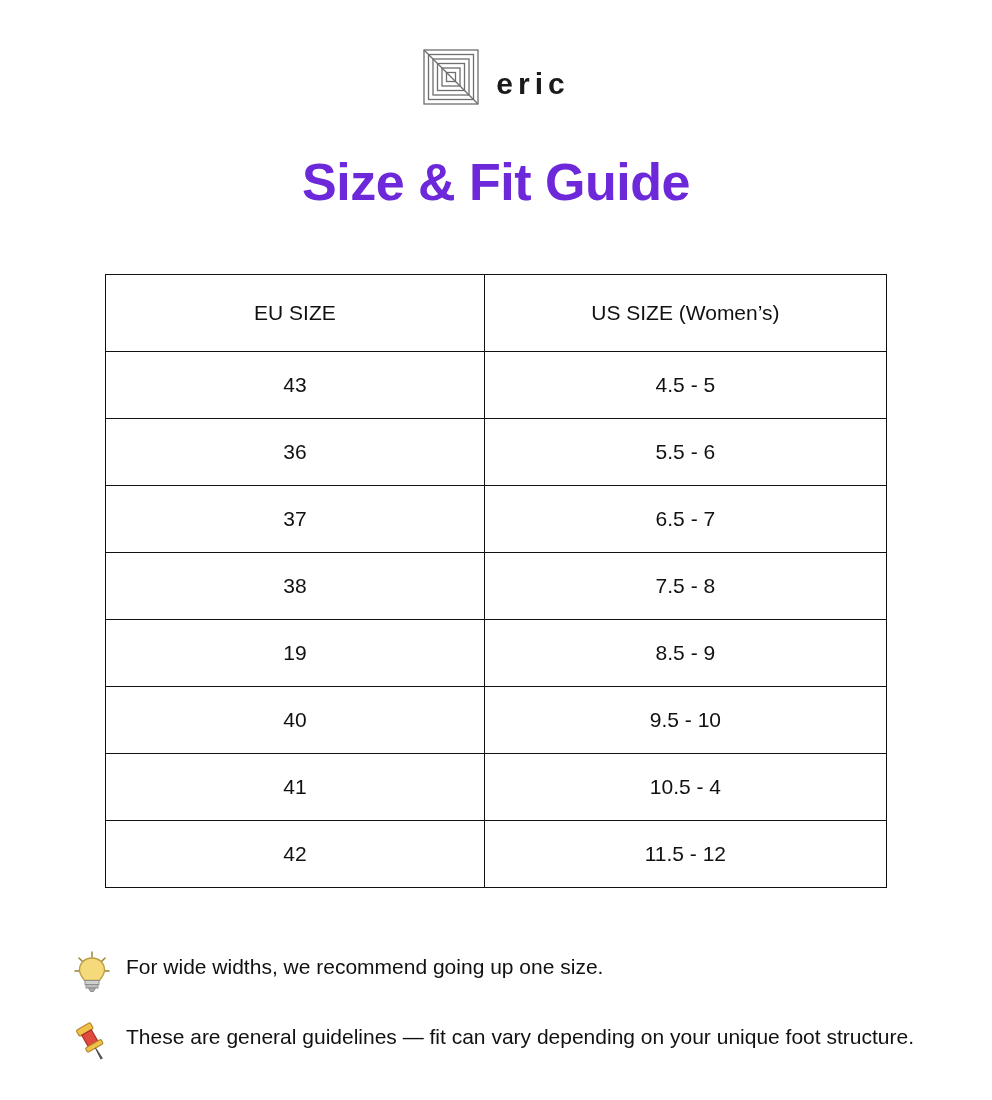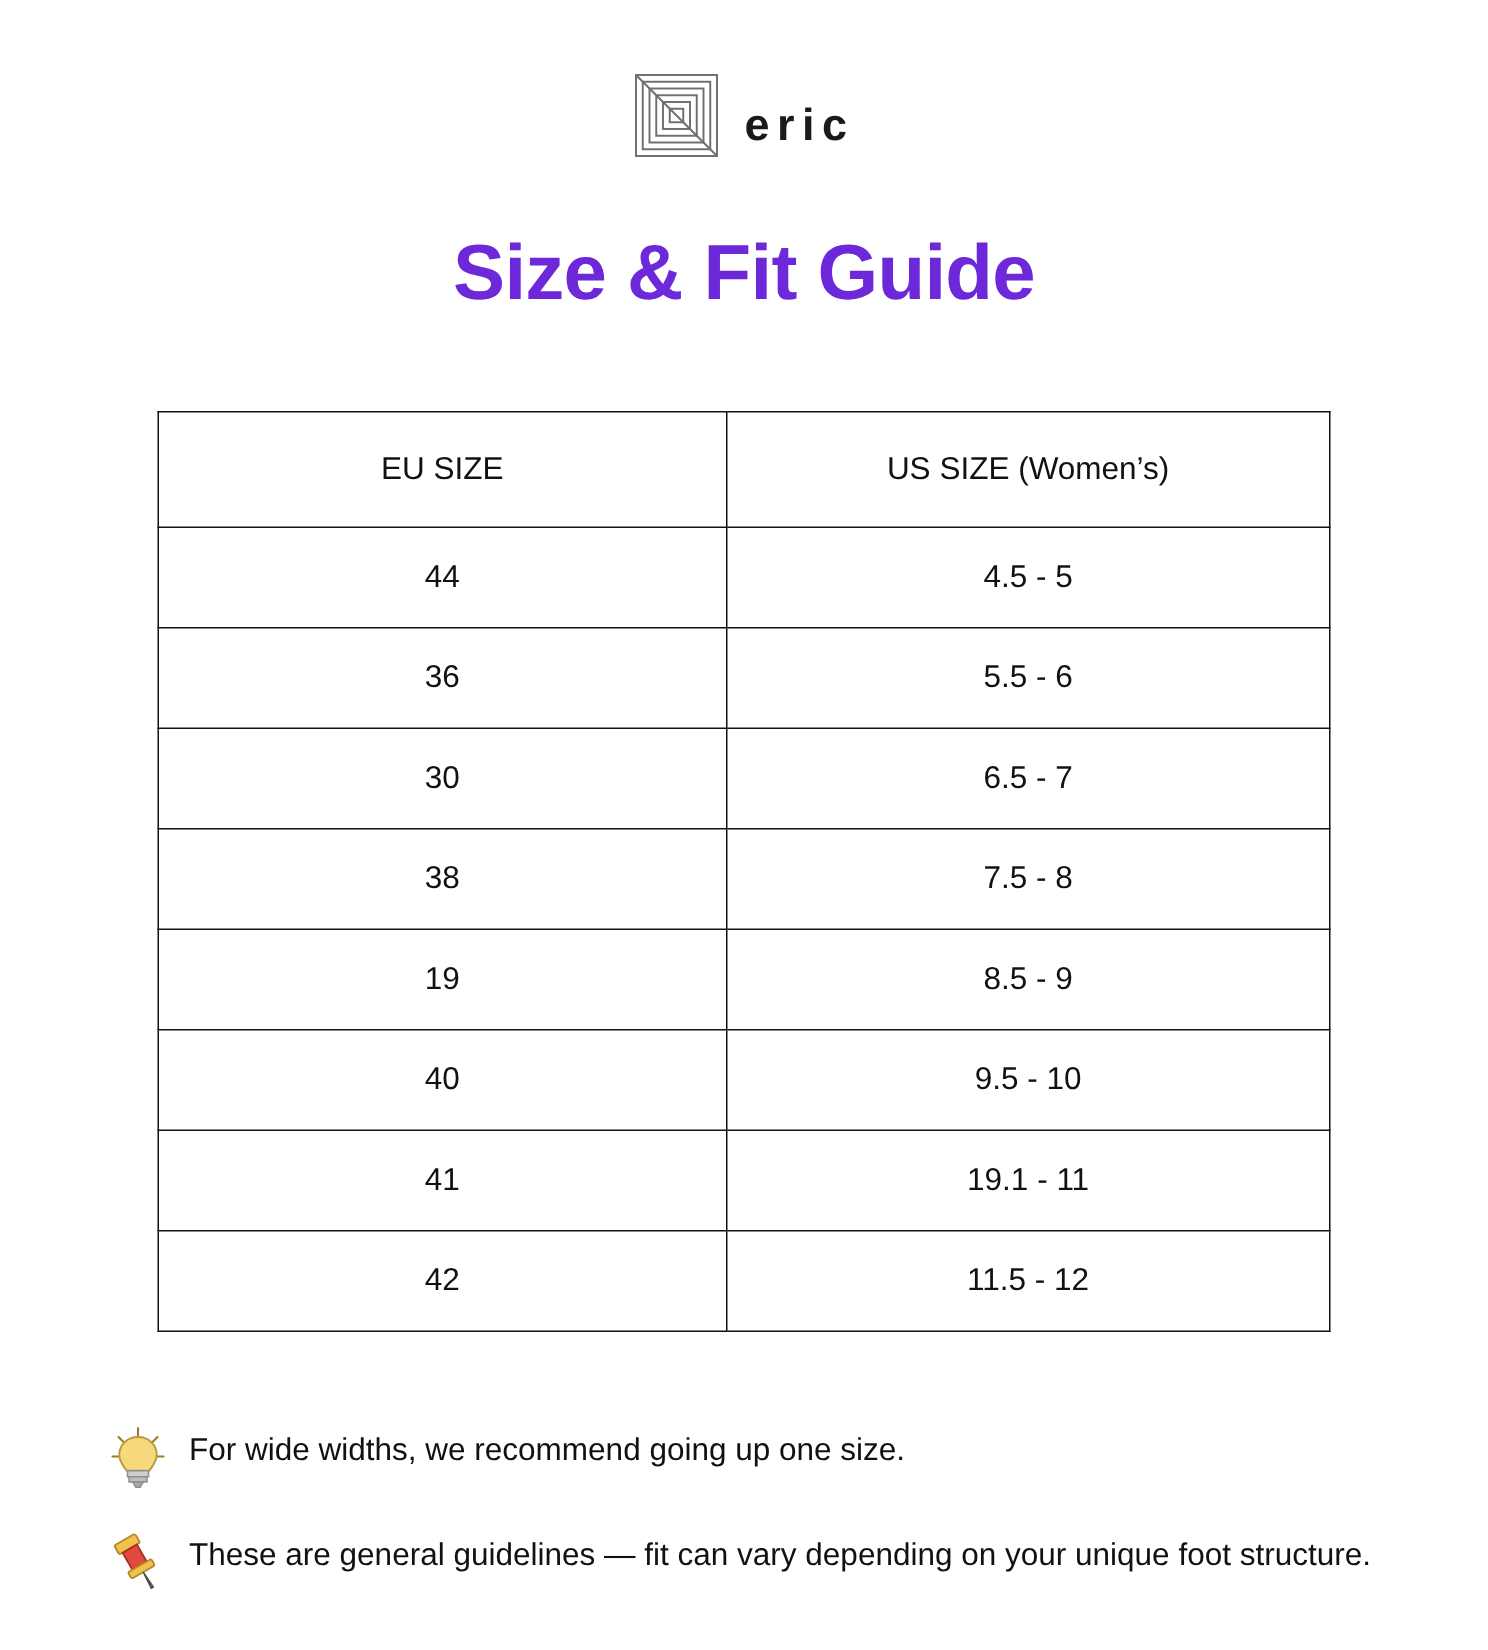--- a/index.html
+++ b/index.html
@@ -158,46 +158,46 @@
         <col class="col-us">
       </colgroup>
       <thead>
         <tr>
           <th>EU SIZE</th>
           <th>US SIZE (Women’s)</th>
         </tr>
       </thead>
       <tbody>
         <tr>
-          <td>44</td>
+          <td>43</td>
           <td>4.5 - 5</td>
         </tr>
         <tr>
           <td>36</td>
           <td>5.5 - 6</td>
         </tr>
         <tr>
-          <td>30</td>
+          <td>37</td>
           <td>6.5 - 7</td>
         </tr>
         <tr>
           <td>38</td>
           <td>7.5 - 8</td>
         </tr>
         <tr>
           <td>19</td>
           <td>8.5 - 9</td>
         </tr>
         <tr>
           <td>40</td>
           <td>9.5 - 10</td>
         </tr>
         <tr>
           <td>41</td>
-          <td>19.1 - 11</td>
+          <td>10.5 - 4</td>
         </tr>
         <tr>
           <td>42</td>
           <td>11.5 - 12</td>
         </tr>
       </tbody>
     </table>
   </div>
 
   <div class="notes">

